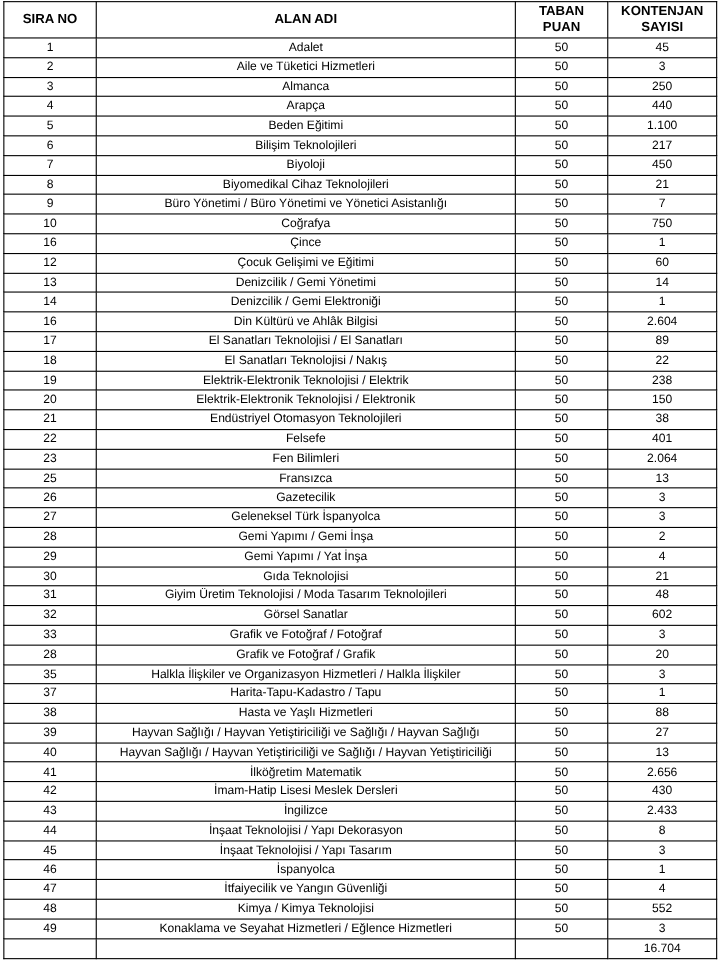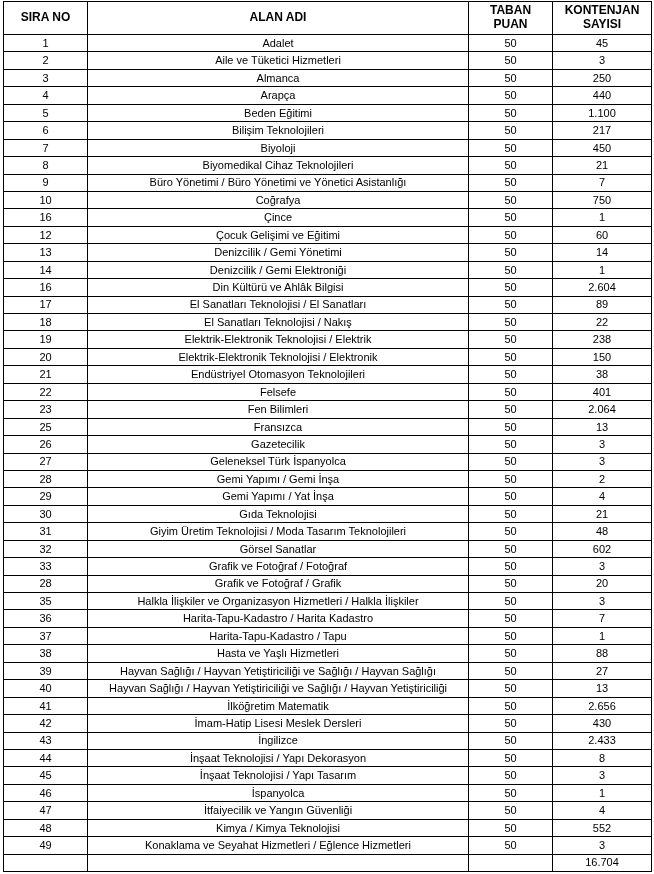--- a/index.html
+++ b/index.html
@@ -265,26 +265,20 @@
     <td class="c-tab">50</td>
     <td class="c-kon">20</td>
   </tr>
         <tr>
     <td class="c-no">35</td>
     <td class="c-alan">Halkla İlişkiler ve Organizasyon Hizmetleri / Halkla İlişkiler</td>
     <td class="c-tab">50</td>
     <td class="c-kon">3</td>
   </tr>
         <tr>
-    <td class="c-no">36</td>
-    <td class="c-alan">Harita-Tapu-Kadastro / Harita Kadastro</td>
-    <td class="c-tab">50</td>
-    <td class="c-kon">7</td>
-  </tr>
-        <tr>
     <td class="c-no">37</td>
     <td class="c-alan">Harita-Tapu-Kadastro / Tapu</td>
     <td class="c-tab">50</td>
     <td class="c-kon">1</td>
   </tr>
         <tr>
     <td class="c-no">38</td>
     <td class="c-alan">Hasta ve Yaşlı Hizmetleri</td>
     <td class="c-tab">50</td>
     <td class="c-kon">88</td>

